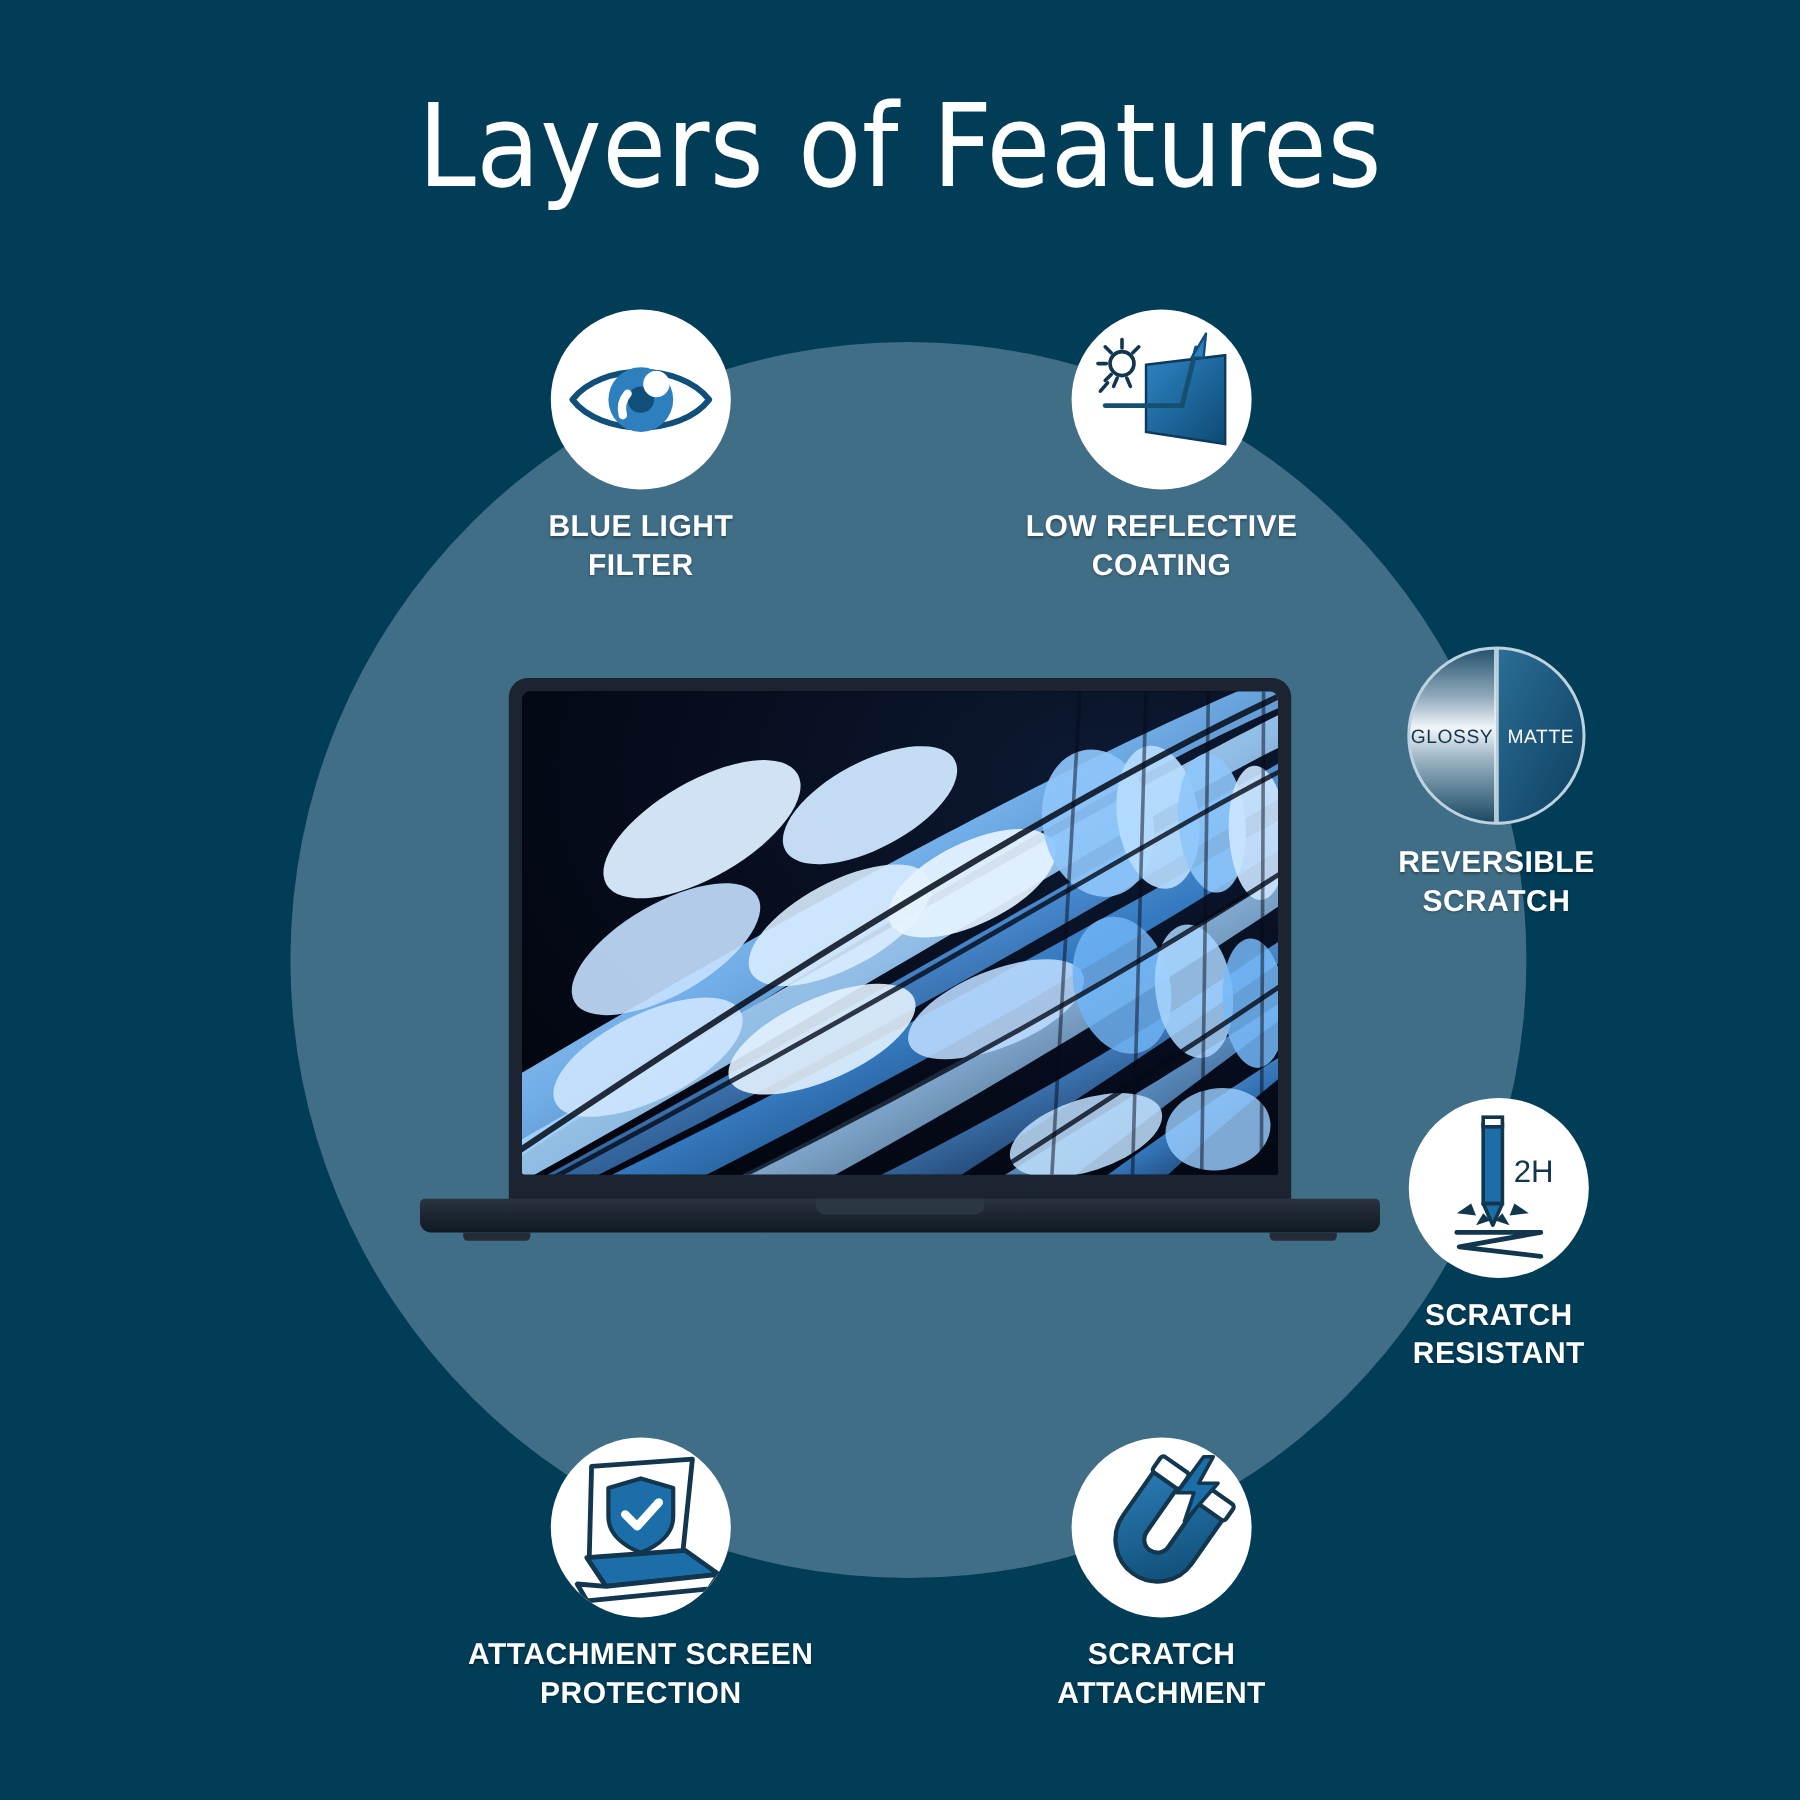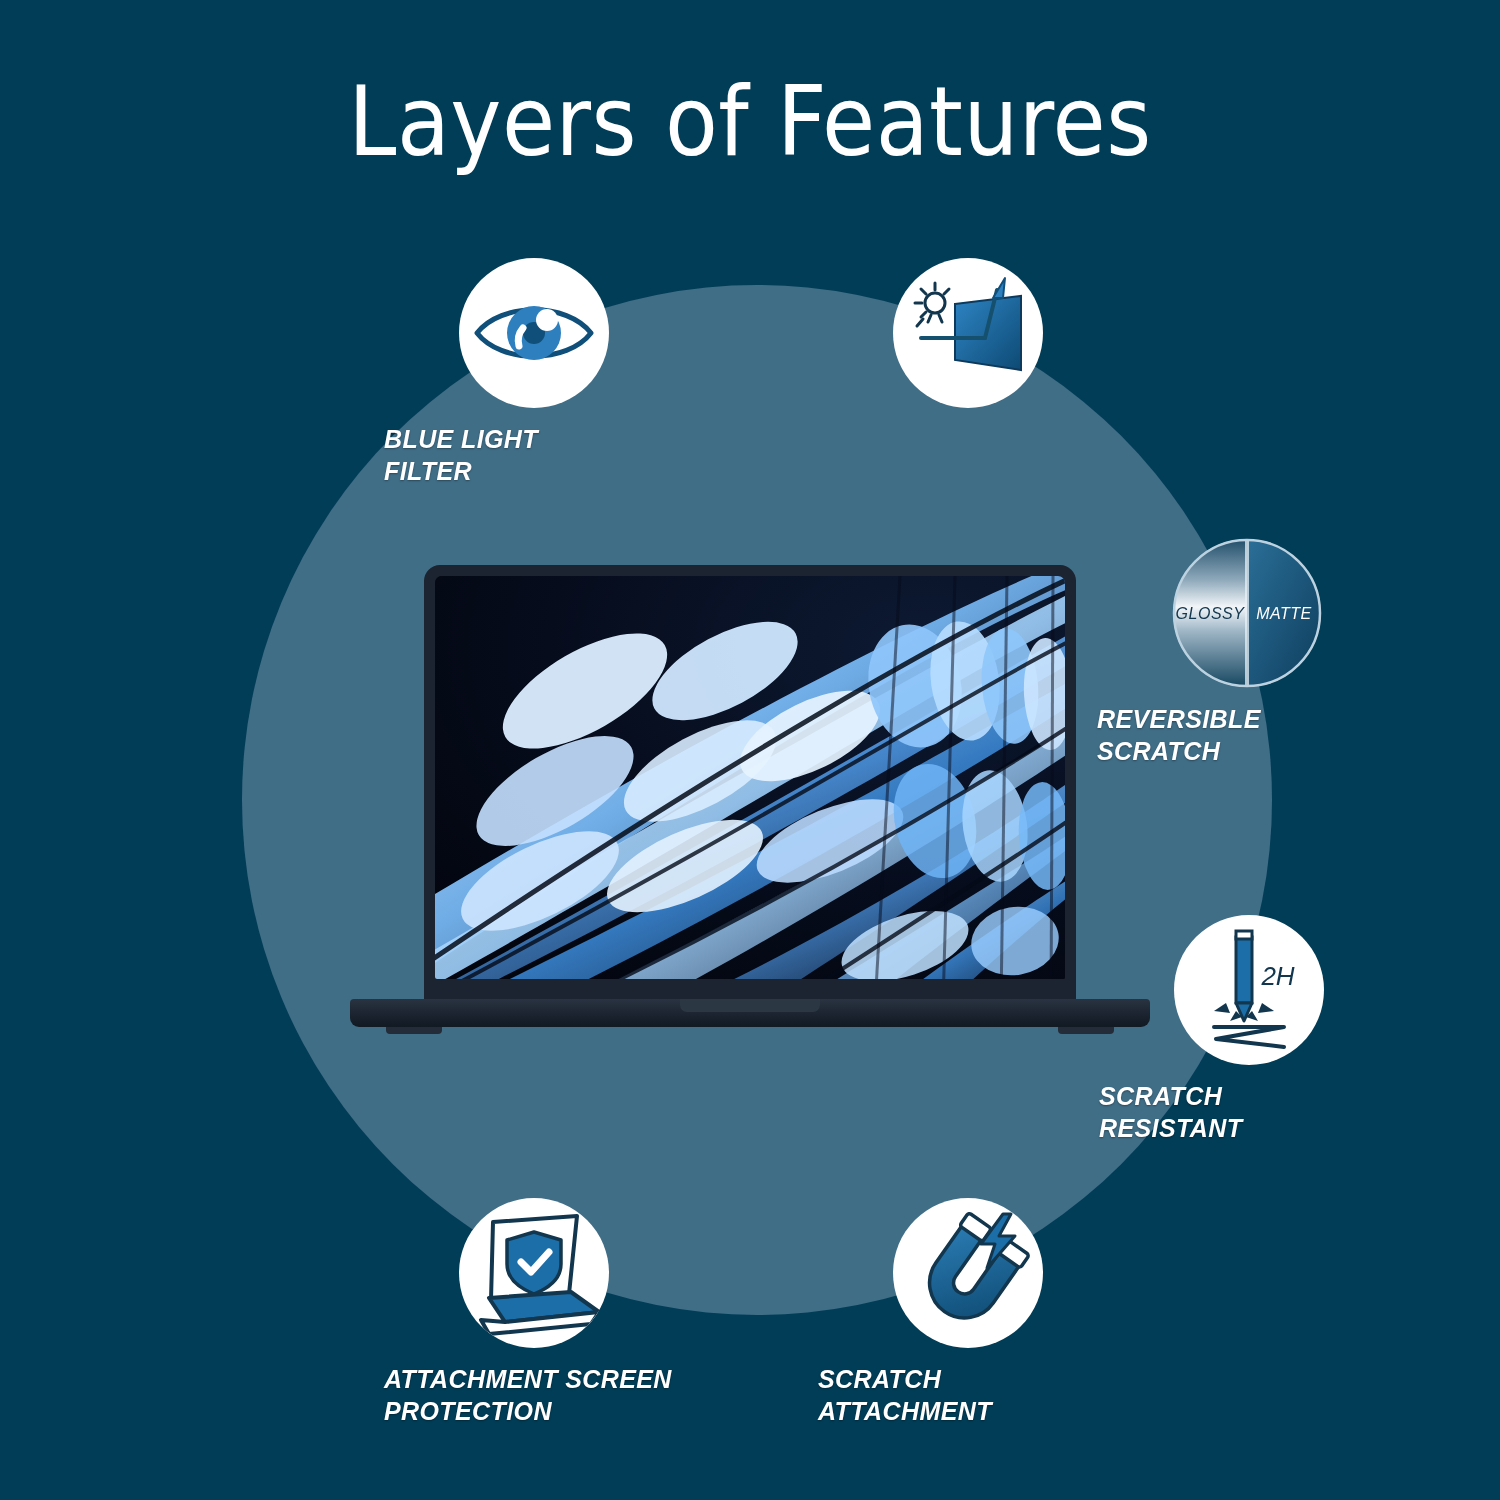--- a/index.html
+++ b/index.html
@@ -43,22 +43,21 @@
     letter-spacing: 0.5px;
     line-height: 1.05;
     white-space: nowrap;
   }
 
   
   .feature {
     position: absolute;
     width: 300px;
     margin-left: -150px;
-    text-align: left;
-    font-style: italic;
+    text-align: center;
   }
   .badge {
     width: 150px;
     height: 150px;
     margin: 0 auto;
     border-radius: 50%;
     background: #ffffff;
     position: relative;
     overflow: hidden;
     display: block;
@@ -270,20 +269,22 @@
         </g>
 
         <path d="M62 46 L128 38 L128 112 L62 102 Z" fill="url(#panelGrad)" stroke="#0d3a5c" stroke-width="2"></path>
 
         <line x1="28" y1="80" x2="92" y2="80" stroke="#16506f" stroke-width="4" stroke-linecap="round"></line>
 
         <line x1="92" y1="80" x2="104" y2="32" stroke="#16506f" stroke-width="4" stroke-linecap="round"></line>
         <path d="M100 40 L112 20 L110 40 Z" fill="#2d7fbe" stroke="#0f4f7a" stroke-width="2" stroke-linejoin="round"></path>
       </svg>
     </div>
+    <div class="feature-label">LOW REFLECTIVE
+COATING</div>
   </div>
 
 
   <div class="feature" id="feat-reversible">
     <div class="badge">
       <svg viewBox="0 0 150 150">
         <defs>
           <linearGradient id="glossyGrad" x1="0" y1="0" x2="0" y2="1">
             <stop offset="0" stop-color="#1d4c68"></stop>
             <stop offset="0.28" stop-color="#8fa9bb"></stop>

